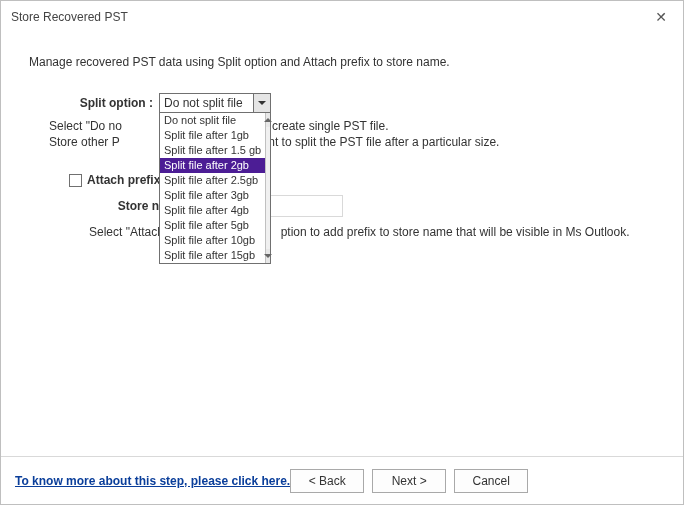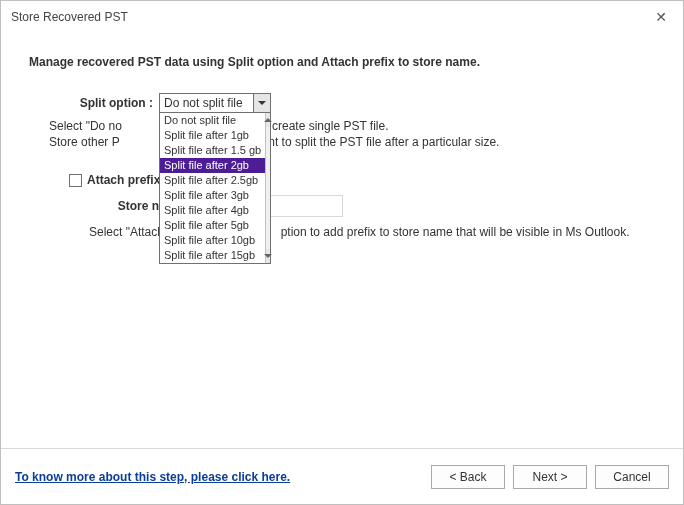--- a/index.html
+++ b/index.html
@@ -47,21 +47,21 @@
   .content {
     position: absolute;
     top: 32px;
     left: 0;
     right: 0;
     bottom: 48px;
     padding: 22px 28px 0 28px;
     box-sizing: border-box;
   }
   .heading {
-    font-weight: bold;
+    font-weight: normal;
     font-size: 12px;
     color: #333;
     margin-bottom: 24px;
   }
   .row {
     display: flex;
     align-items: center;
     margin-bottom: 6px;
   }
   .label-col {
@@ -236,25 +236,24 @@
     color: #333;
     margin: 8px 0 0 60px;
   }
 
   
   .footer {
     position: absolute;
     left: 0;
     right: 0;
     bottom: 0;
-    height: 56px;
+    height: 48px;
     border-top: 1px solid #d9d9d9;
     display: flex;
     align-items: center;
-    justify-content: space-between;
     padding: 0 14px;
     box-sizing: border-box;
     background: #fff;
   }
   .footer-link {
     color: #0a3e9a;
     text-decoration: underline;
     font-weight: bold;
     cursor: pointer;
     font-size: 12px;

